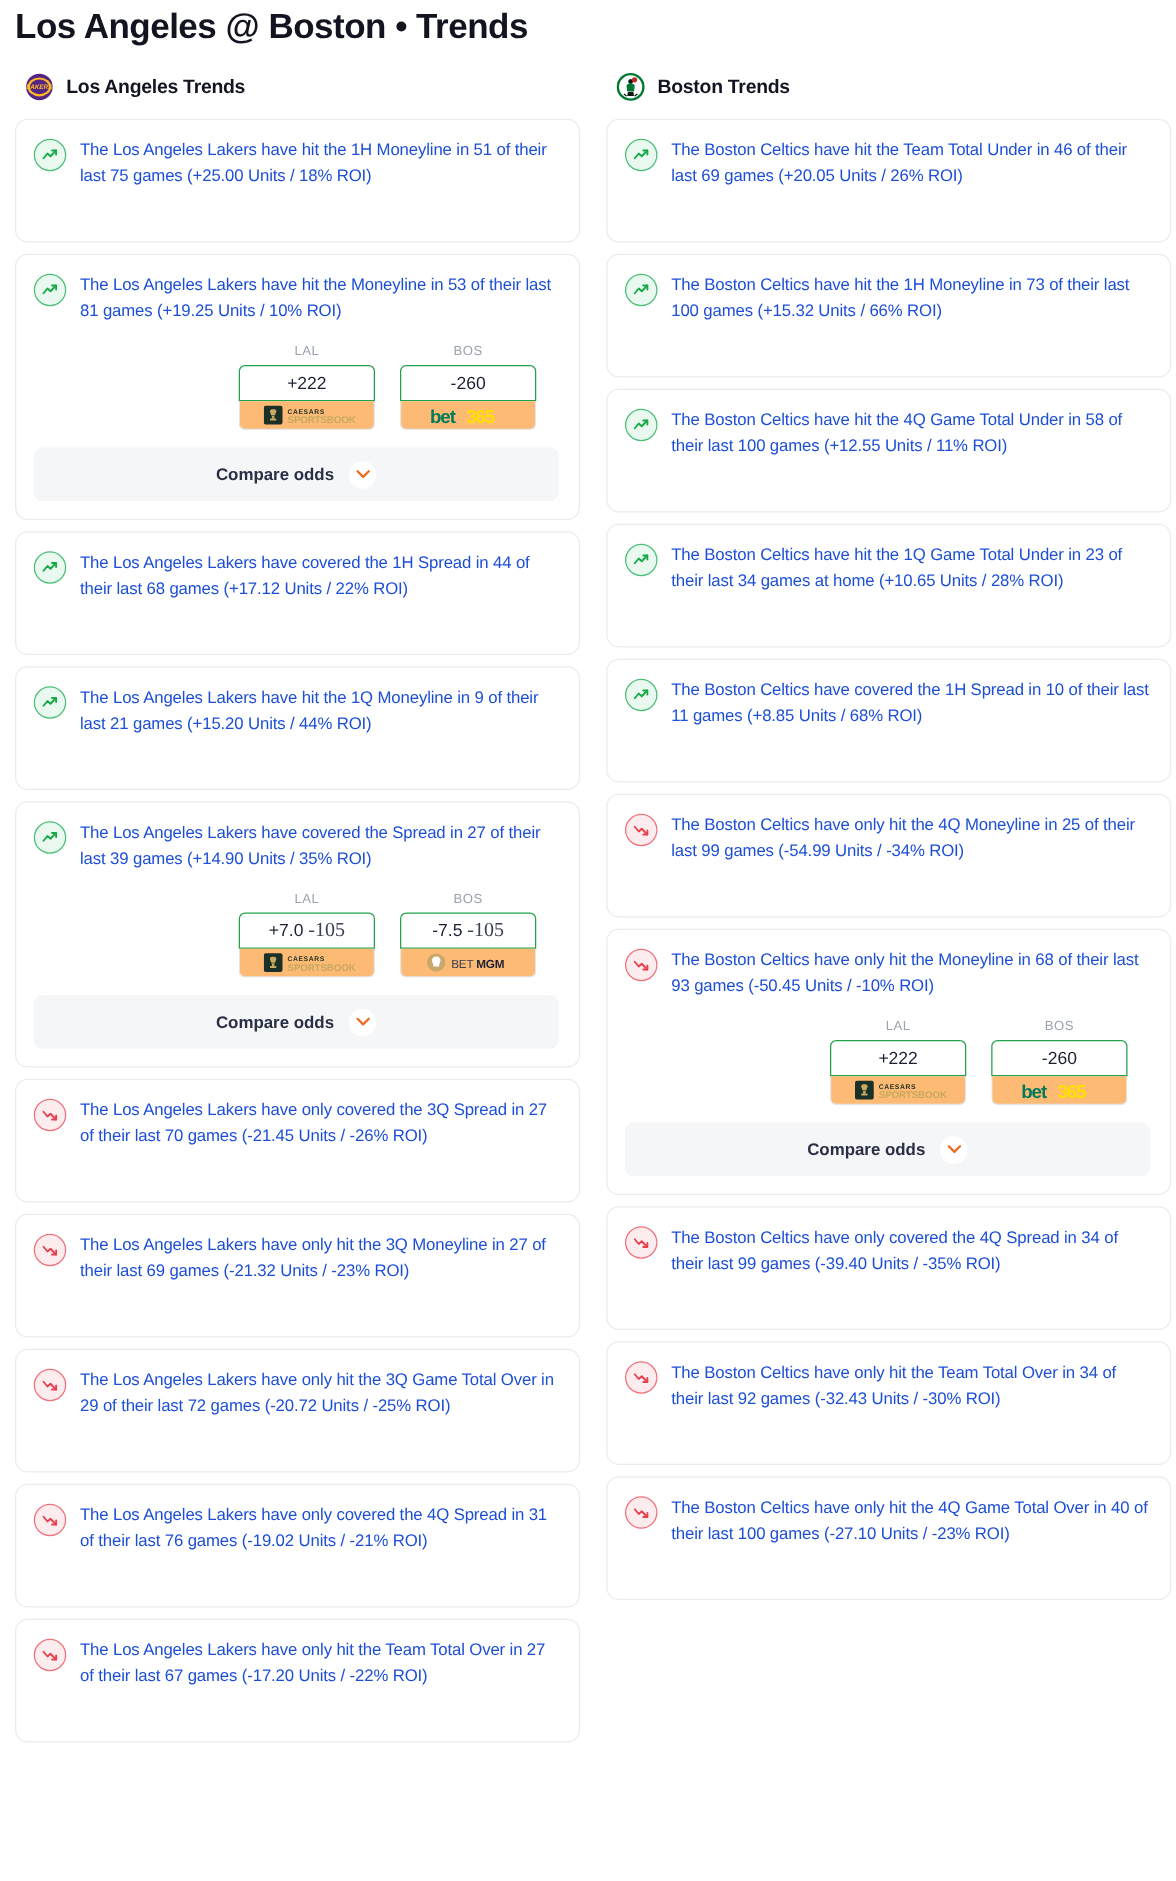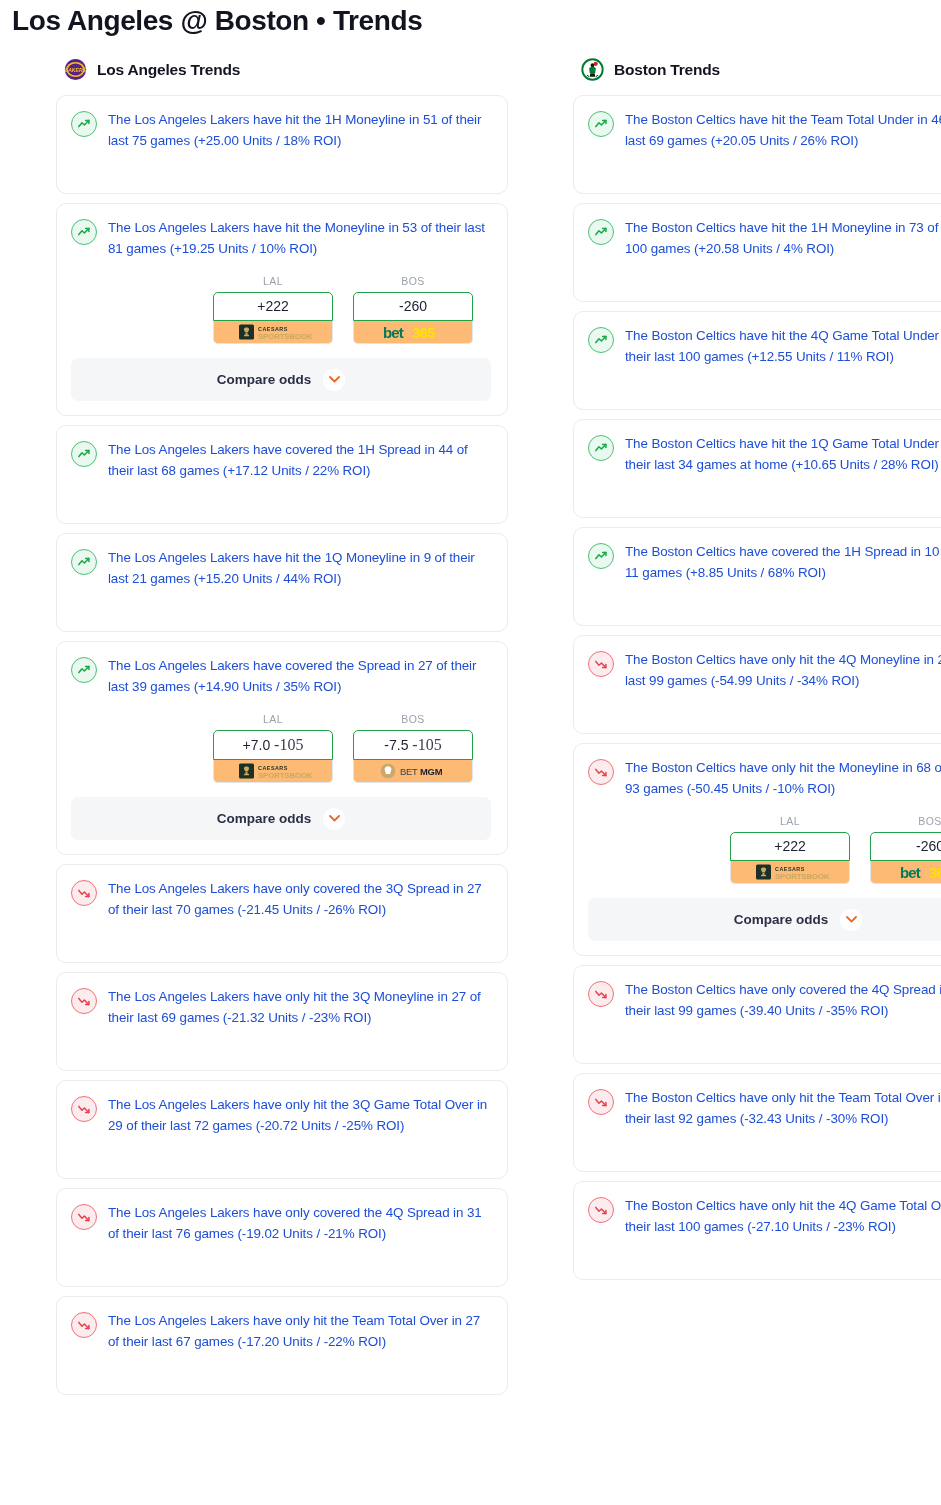--- a/index.html
+++ b/index.html
@@ -25,21 +25,21 @@
     display: flex;
     align-items: center;
     gap: 7px;
     margin-top: 9px;
     padding-left: 2px;
   }
   .venue-name { font-size: 12.5px; color: #31364a; }
 
   
   .columns { display: flex; gap: 21px; padding: 0 12px; margin-top: 24px; }
-  .column { width: 452px; flex: 0 0 452px; margin-left: 44px; }
+  .column { width: 452px; flex: 0 0 452px; }
 
   .col-header { display: flex; align-items: center; gap: 10px; margin-bottom: 14px; padding-left: 8px; }
   .col-title { font-size: 15.5px; font-weight: bold; color: #121420; letter-spacing: -0.2px; }
 
   
   .logo { width: 23px; height: 23px; flex: 0 0 23px; position: relative; }
   .logo svg { display: block; width: 23px; height: 23px; }
 
   
   .trend-card {
@@ -54,21 +54,21 @@
   }
   .trend-top { display: flex; gap: 11px; align-items: flex-start; }
   .trend-icon { width: 26px; height: 26px; flex: 0 0 26px; border-radius: 50%; display: flex; align-items: center; justify-content: center; margin-top: 1px; }
   .trend-icon.up { background: #e9f9ef; border: 1px solid #4bbf78; }
   .trend-icon.down { background: #fdeced; border: 1px solid #f2707c; }
   .trend-icon svg { display: block; }
   .trend-text { font-size: 13.4px; line-height: 20.5px; color: #1d4ed8; letter-spacing: -0.1px; }
 
   
   .odds-wrap { margin-top: 16px; display: flex; justify-content: flex-end; gap: 20px; padding-right: 18px; }
-  .odds-col { width: 120px; }
+  .odds-col { width: 109px; }
   .odds-team { text-align: center; font-size: 10.5px; color: #9ba1ad; letter-spacing: 0.4px; margin-bottom: 5px; }
   .odds-price {
     border: 1px solid #20a14a;
     border-radius: 5px 5px 0 0;
     text-align: center;
     font-size: 14px;
     color: #1c2033;
     padding: 5px 0 5px 0;
     background: #fff;
     line-height: 17px;
@@ -341,21 +341,21 @@
     </div>
       </div>
       <div class="trend-card">
         <div class="trend-top">
       <span class="trend-icon up">
       <svg width="14" height="14" viewBox="0 0 14 14">
         <polyline points="1.8,9.6 5,5.8 7.4,8 11.8,3.4" fill="none" stroke="#17a948" stroke-width="1.5" stroke-linecap="round" stroke-linejoin="round"></polyline>
         <polyline points="8.6,3.4 11.9,3.4 11.9,6.6" fill="none" stroke="#17a948" stroke-width="1.5" stroke-linecap="round" stroke-linejoin="round"></polyline>
       </svg>
     </span>
-      <span class="trend-text">The Boston Celtics have hit the 1H Moneyline in 73 of their last 100 games (+20.58 Units / 4% ROI)</span>
+      <span class="trend-text">The Boston Celtics have hit the 1H Moneyline in 73 of their last 100 games (+15.32 Units / 66% ROI)</span>
     </div>
       </div>
       <div class="trend-card">
         <div class="trend-top">
       <span class="trend-icon up">
       <svg width="14" height="14" viewBox="0 0 14 14">
         <polyline points="1.8,9.6 5,5.8 7.4,8 11.8,3.4" fill="none" stroke="#17a948" stroke-width="1.5" stroke-linecap="round" stroke-linejoin="round"></polyline>
         <polyline points="8.6,3.4 11.9,3.4 11.9,6.6" fill="none" stroke="#17a948" stroke-width="1.5" stroke-linecap="round" stroke-linejoin="round"></polyline>
       </svg>
     </span>

